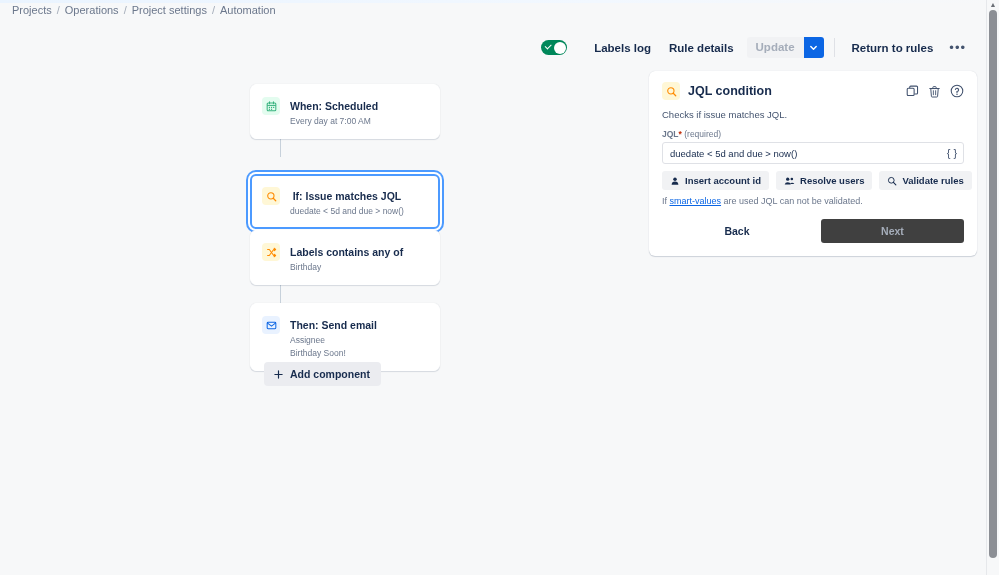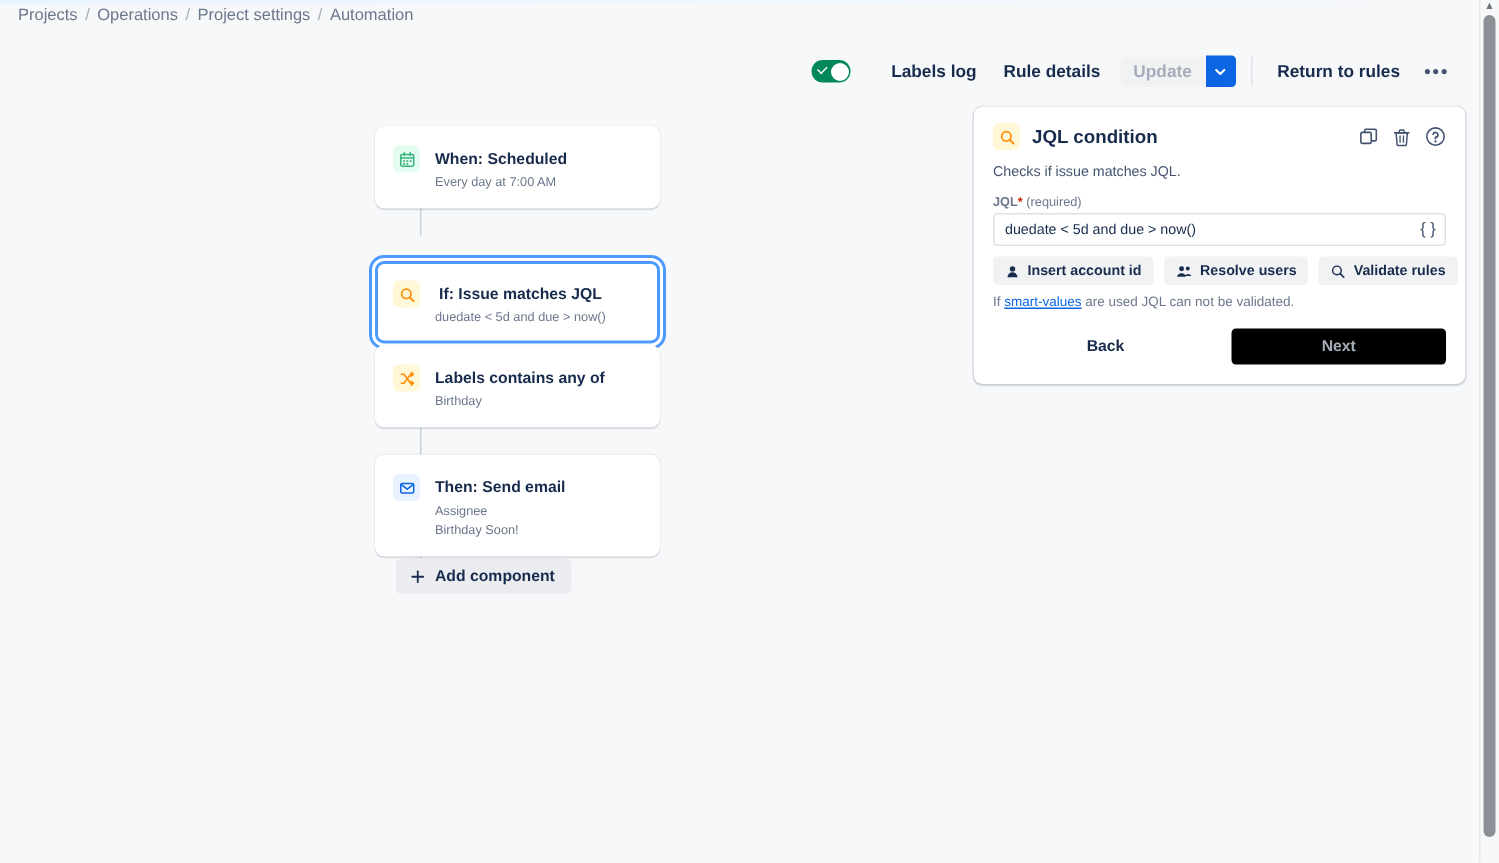--- a/index.html
+++ b/index.html
@@ -56,21 +56,21 @@
   .toggle .chk {
     position: absolute; left: 4px; top: 3.5px;
     width: 6px; height: 3.5px;
     border-left: 1.4px solid #fff; border-bottom: 1.4px solid #fff;
     transform: rotate(-45deg);
   }
   .tb-link {
     color: #172b4d; font-weight: bold; font-size: 11.5px;
     padding: 4px 9px; border-radius: 3px; cursor: pointer; white-space: nowrap;
   }
-  .split { display: flex; align-items: center; margin: 0 6px 0 4px; }
+  .split { display: flex; margin: 0 6px 0 4px; }
   .btn-update {
     background: #f1f2f4; color: #a5adba; font-weight: bold; font-size: 11.5px;
     padding: 4px 9px; border-radius: 3px 0 0 3px; cursor: default; white-space: nowrap;
   }
   .btn-update-caret {
     background: #0c66e4; width: 20px; height: 21px;
     border-radius: 0 3px 3px 0; display: flex; align-items: center; justify-content: center;
     cursor: pointer;
   }
   .divider-v {
@@ -182,21 +182,21 @@
     padding: 13px 13px 3px 13px;
   }
   .btn-back {
     flex: 0 0 auto; width: 150px; text-align: center;
     font-size: 10.5px; font-weight: bold; color: #172b4d;
     padding: 6px 0; border-radius: 3px; cursor: pointer;
   }
   .btn-next {
     flex: 1; text-align: center;
     font-size: 10.5px; font-weight: bold; color: #a5adba;
-    background: #000000; padding: 6px 0; border-radius: 3px; cursor: default;
+    background: #404040; padding: 6px 0; border-radius: 3px; cursor: default;
   }
 
   
   .scrollbar {
     position: absolute; right: 0; top: 0; width: 13px; height: 575px;
     background: #f7f8f9; border-left: 1px solid #e6e8eb;
   }
   .scrollbar .thumb {
     position: absolute; right: 2px; top: 10px; width: 8px; height: 548px;
     background: #8c8f95; border-radius: 4px;
@@ -311,21 +311,21 @@
           </svg>
         </span>
         <span class="card-body">
           <span class="card-title">Then: Send email</span>
           <span class="card-sub" style="display:block">Assignee</span>
           <span class="card-sub" style="display:block">Birthday Soon!</span>
         </span>
       </div>
 
       <div style="position:absolute;top:255px;left:0;width:190px;">
-        <span class="add-component" style="position:absolute;top:45px;left:0;justify-content:center;">
+        <span class="add-component" style="position:absolute;top:35px;left:0;justify-content:center;">
           <svg width="11" height="11" viewBox="0 0 14 14" aria-hidden="true">
             <line x1="7" y1="2.4" x2="7" y2="11.6" stroke="#172b4d" stroke-width="1.5" stroke-linecap="round"></line>
             <line x1="2.4" y1="7" x2="11.6" y2="7" stroke="#172b4d" stroke-width="1.5" stroke-linecap="round"></line>
           </svg>
           <span>Add component</span>
         </span>
       </div>
 
     </div>
   </div>

